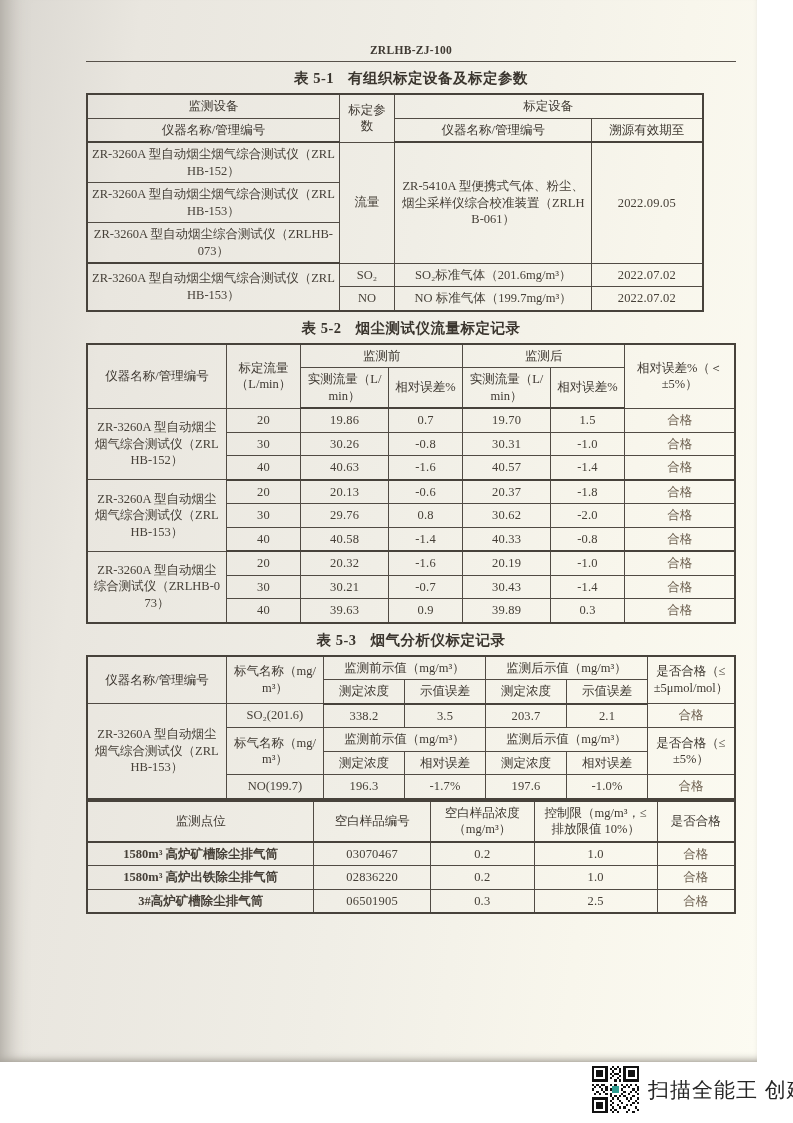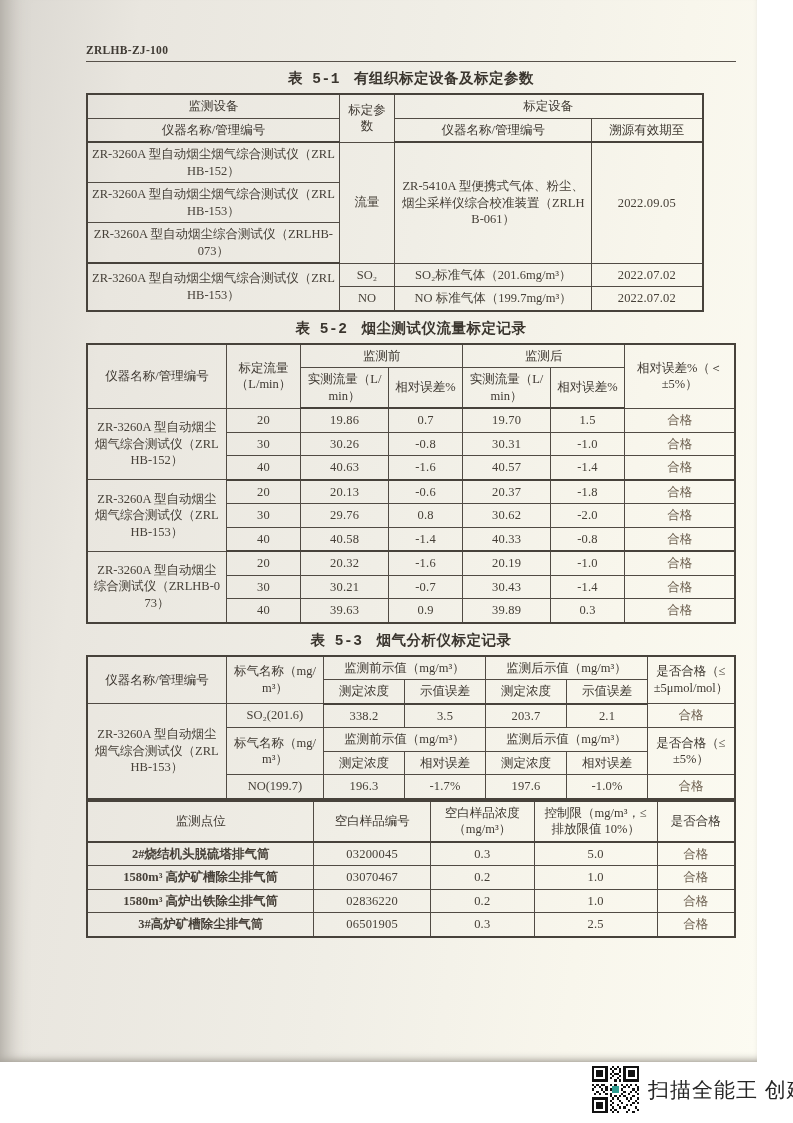--- a/index.html
+++ b/index.html
@@ -14,24 +14,25 @@
     position:absolute;left:0;top:0;width:757px;height:1062px;
     background:linear-gradient(97deg,#d9d6d0 0%,#e9e6df 16%,#f0eee6 50%,#f8f6ec 78%,#fcfbf2 100%);
     box-shadow:inset 30px 0 22px -24px #aaa69e, inset 0 -7px 9px -6px #8f8a81;
   }
   .content{position:absolute;left:86px;top:44px;width:650px;}
   .doc-header{
     display:flex;align-items:center;gap:24px;
     font-size:11.5px;font-weight:600;letter-spacing:.3px;
     padding-bottom:5px;border-bottom:1.6px solid #57514a;
     white-space:nowrap;
+    flex-direction:column;
   }
   .tbl-caption{
     text-align:center;font-weight:700;font-size:14.5px;
-    margin:7px 0 5px;letter-spacing:.5px;color:#3a352e;font-family:Liberation Mono, monospace;
+    margin:7px 0 5px;letter-spacing:.5px;color:#3a352e;
   }
   .tbl-caption .cap-t{margin-left:14px;}
   table{
     width:100%;border-collapse:collapse;table-layout:fixed;
     font-size:12.5px;color:#464038;
   }
   table{border:2px solid #47423b;}
   td{
     border:1px solid #514b44;text-align:center;vertical-align:middle;
     padding:3px 4px;line-height:1.32;word-break:break-all;
@@ -294,27 +295,20 @@
           </colgroup>
         <tbody>
             <tr>
           <td class="th bb-strong">监测点位</td>
           <td class="th bb-strong">空白样品编号</td>
           <td class="th bb-strong">空白样品浓度（mg/m³）</td>
           <td class="th bb-strong">控制限（mg/m³，≤排放限值 10%）</td>
           <td class="th bb-strong">是否合格</td>
         </tr>
         <tr>
-          <td class="pt">2#烧结机头脱硫塔排气筒</td>
-          <td class="num">03200045</td>
-          <td class="num">0.3</td>
-          <td class="num">5.0</td>
-          <td class="ok">合格</td>
-        </tr>
-        <tr>
           <td class="pt">1580m³ 高炉矿槽除尘排气筒</td>
           <td class="num">03070467</td>
           <td class="num">0.2</td>
           <td class="num">1.0</td>
           <td class="ok">合格</td>
         </tr>
         <tr>
           <td class="pt">1580m³ 高炉出铁除尘排气筒</td>
           <td class="num">02836220</td>
           <td class="num">0.2</td>

